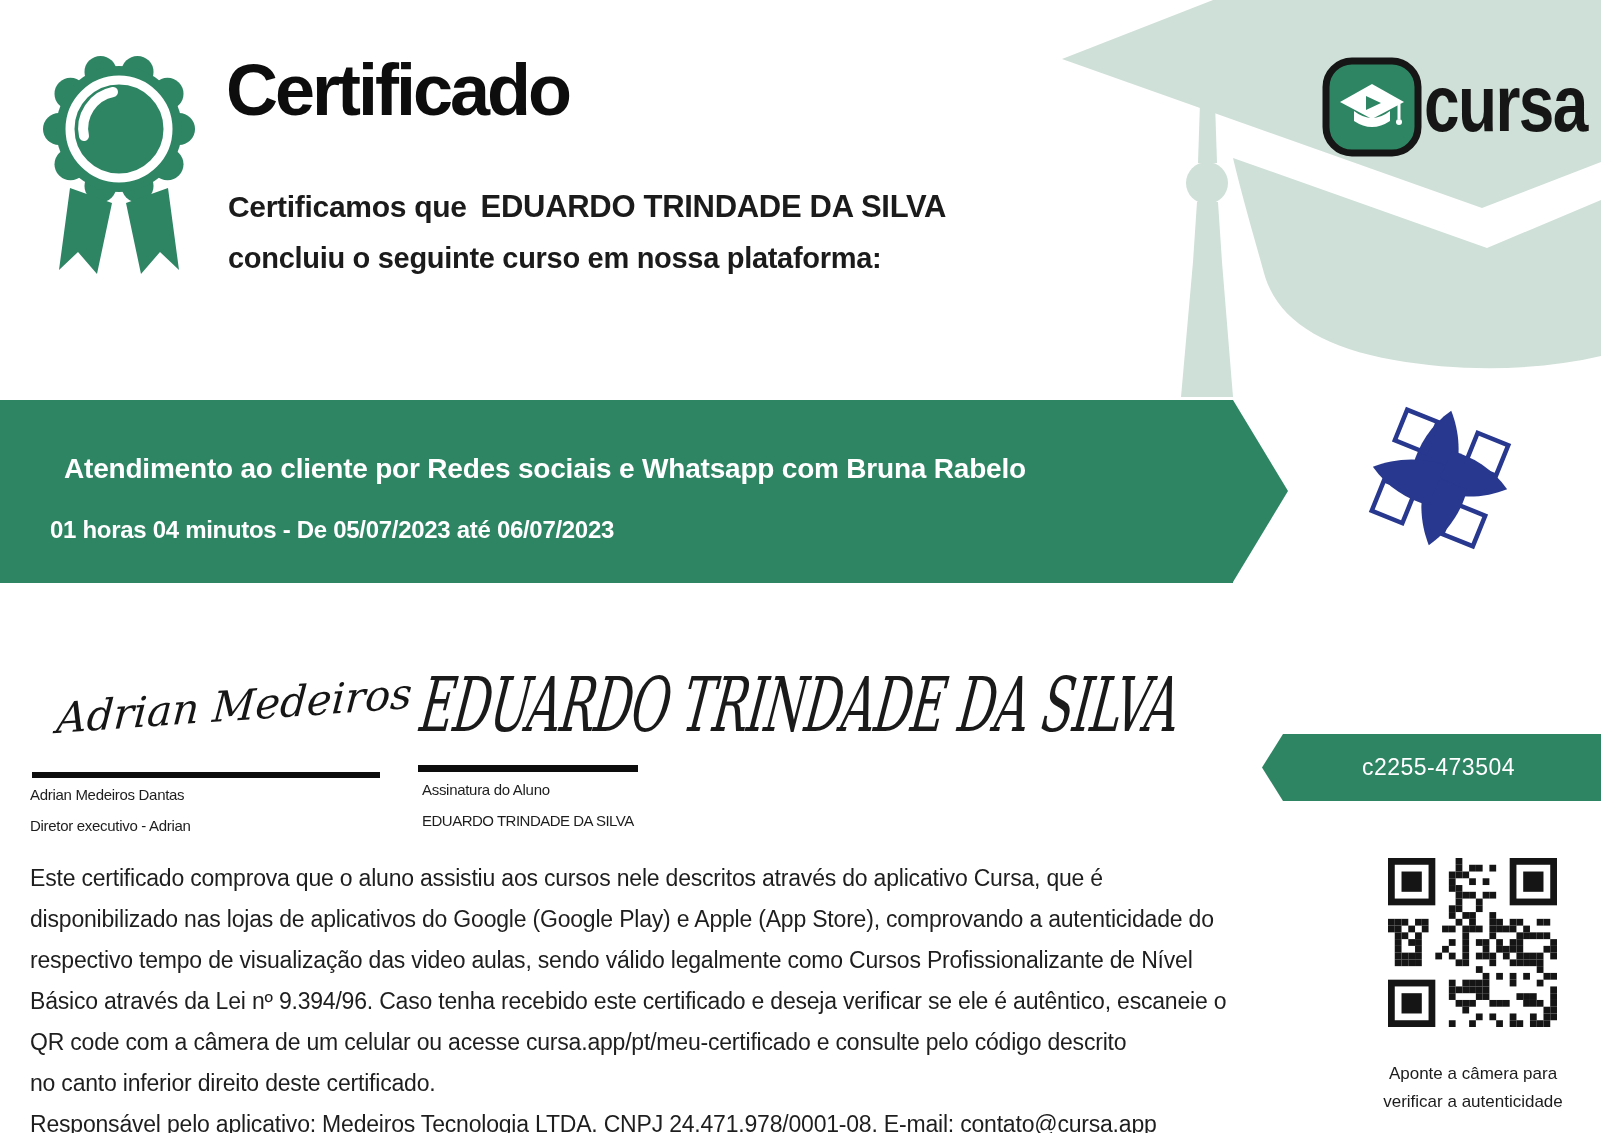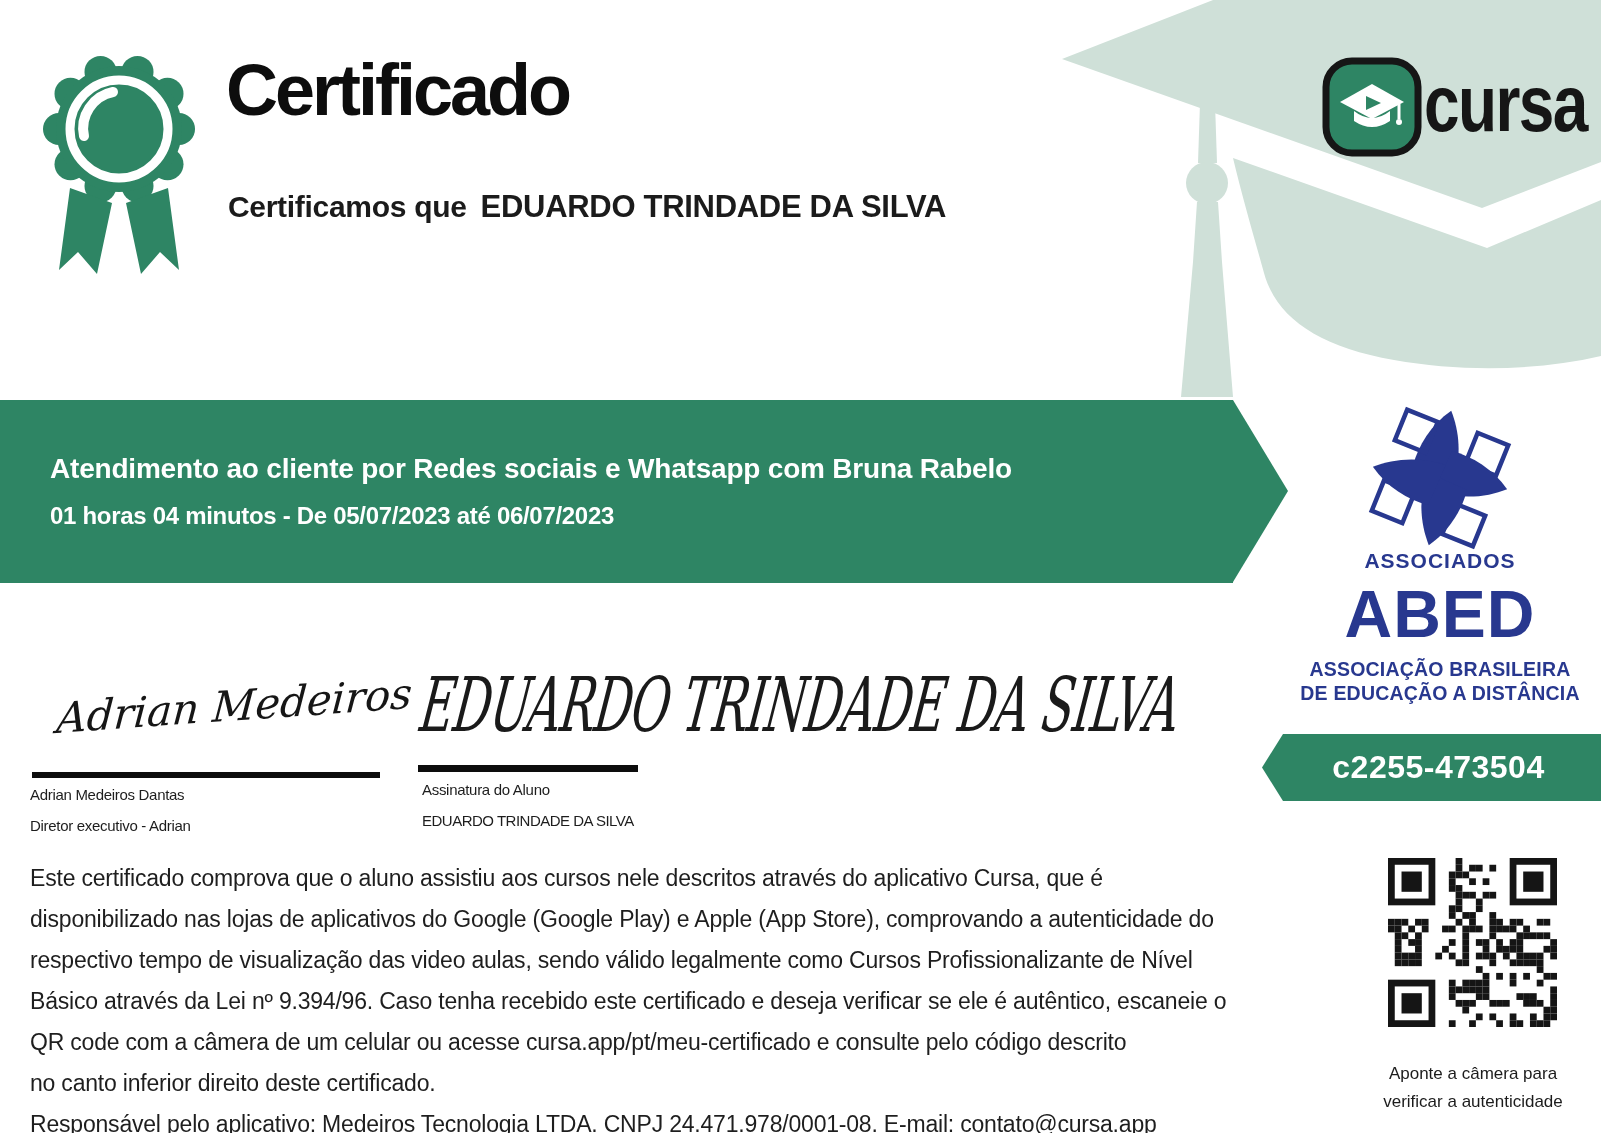--- a/index.html
+++ b/index.html
@@ -17,38 +17,38 @@
 
   
   .wordmark{position:absolute;left:1424px;top:64px;font-size:80px;font-weight:800;
             letter-spacing:-2px;color:#161616;line-height:1;transform:scaleX(.8);
             transform-origin:left top;z-index:2;}
 
   
   .banner{position:absolute;left:0;top:400px;width:1233px;height:183px;background:#2e8564;
           color:#fff;display:flex;flex-direction:column;justify-content:center;
           padding-left:50px;box-sizing:border-box;gap:17px;z-index:2;}
-  .banner h2{margin:0;font-size:28px;font-weight:700;letter-spacing:-.2px;}
+  .banner h2{margin:14px;font-size:28px;font-weight:700;letter-spacing:-.2px;}
   .banner p{margin:0;font-size:24px;font-weight:700;letter-spacing:-.3px;}
   .banner-arrow{position:absolute;left:1233px;top:400px;width:0;height:0;
           border-top:91.5px solid transparent;border-bottom:91.5px solid transparent;
           border-left:55px solid #2e8564;z-index:2;}
 
   
   .abed{position:absolute;left:1280px;top:549px;width:320px;text-align:center;
         color:#28388f;z-index:2;}
   .abed .assoc{font-size:21px;font-weight:800;letter-spacing:1px;}
   .abed .acr{font-size:66px;font-weight:800;letter-spacing:1px;line-height:1;margin-top:8px;}
   .abed .sub{font-size:19.5px;font-weight:800;line-height:24px;margin-top:10px;letter-spacing:.2px;}
 
   
   .badge{position:absolute;left:1262px;top:734px;width:339px;height:67px;background:#2e8564;
          clip-path:polygon(21px 0,100% 0,100% 100%,21px 100%,0 50%);
          display:flex;align-items:center;justify-content:center;z-index:2;}
-  .badge span{color:#fff;font-size:32px;font-weight:700;padding-left:14px;letter-spacing:.5px;}
+  .badge span{color:#fff;font-size:23px;font-weight:400;padding-left:14px;letter-spacing:.5px;}
 
   
   .sig-script-director{position:absolute;left:55px;top:694px;font-family:"DejaVu Serif",serif;
          font-style:italic;font-weight:400;font-size:42px;color:#161616;
          transform:rotate(-4deg) skewX(-8deg);transform-origin:left bottom;z-index:2;white-space:nowrap;}
   .sig-script-student{position:absolute;left:416px;top:688px;font-family:"DejaVu Serif",serif;
          font-style:italic;font-weight:400;font-size:52px;color:#1a1a1a;
          transform:scaleY(1.45) scaleX(.9) skewX(-12deg);transform-origin:left bottom;
          letter-spacing:-1px;z-index:2;white-space:nowrap;}
   .sig-label{position:absolute;font-size:15px;letter-spacing:-.3px;color:#1d1d1d;z-index:2;white-space:nowrap;}
@@ -306,35 +306,31 @@
         <rect x="135.20" y="13.52" width="20.28" height="20.28" fill="#151515"></rect>
         <rect x="0.00" y="121.68" width="47.32" height="47.32" fill="#151515"></rect>
         <rect x="6.76" y="128.44" width="33.80" height="33.80" fill="#ffffff"></rect>
         <rect x="13.52" y="135.20" width="20.28" height="20.28" fill="#151515"></rect>
       </g>
   </svg>
 
   <div class="title">Certificado</div>
   <div class="intro">
     <div><span class="pref">Certificamos que</span><span class="sname">EDUARDO TRINDADE DA SILVA</span></div>
+    <div class="l2">concluiu o seguinte curso em nossa plataforma:</div>
   </div>
 
   <div class="wordmark">cursa</div>
 
   <div class="banner">
     <h2>Atendimento ao cliente por Redes sociais e Whatsapp com Bruna Rabelo</h2>
     <p>01 horas 04 minutos - De 05/07/2023 até 06/07/2023</p>
   </div>
   <div class="banner-arrow"></div>
 
-  <div class="abed">
-    <div class="assoc">ASSOCIADOS</div>
-    <div class="acr">ABED</div>
-    <div class="sub"><span>ASSOCIAÇÃO BRASILEIRA</span><br><span>DE EDUCAÇÃO A DISTÂNCIA</span></div>
-  </div>
 
   <div class="badge">
     <span>c2255-473504</span>
   </div>
 
   <div class="sig-script-director">Adrian Medeiros</div>
   <div class="sig-script-student">EDUARDO TRINDADE DA SILVA</div>
   <div class="sig-label" id="dir-name">Adrian Medeiros Dantas</div>
   <div class="sig-label" id="dir-role">Diretor executivo - Adrian</div>
   <div class="sig-label" id="stu-label">Assinatura do Aluno</div>

